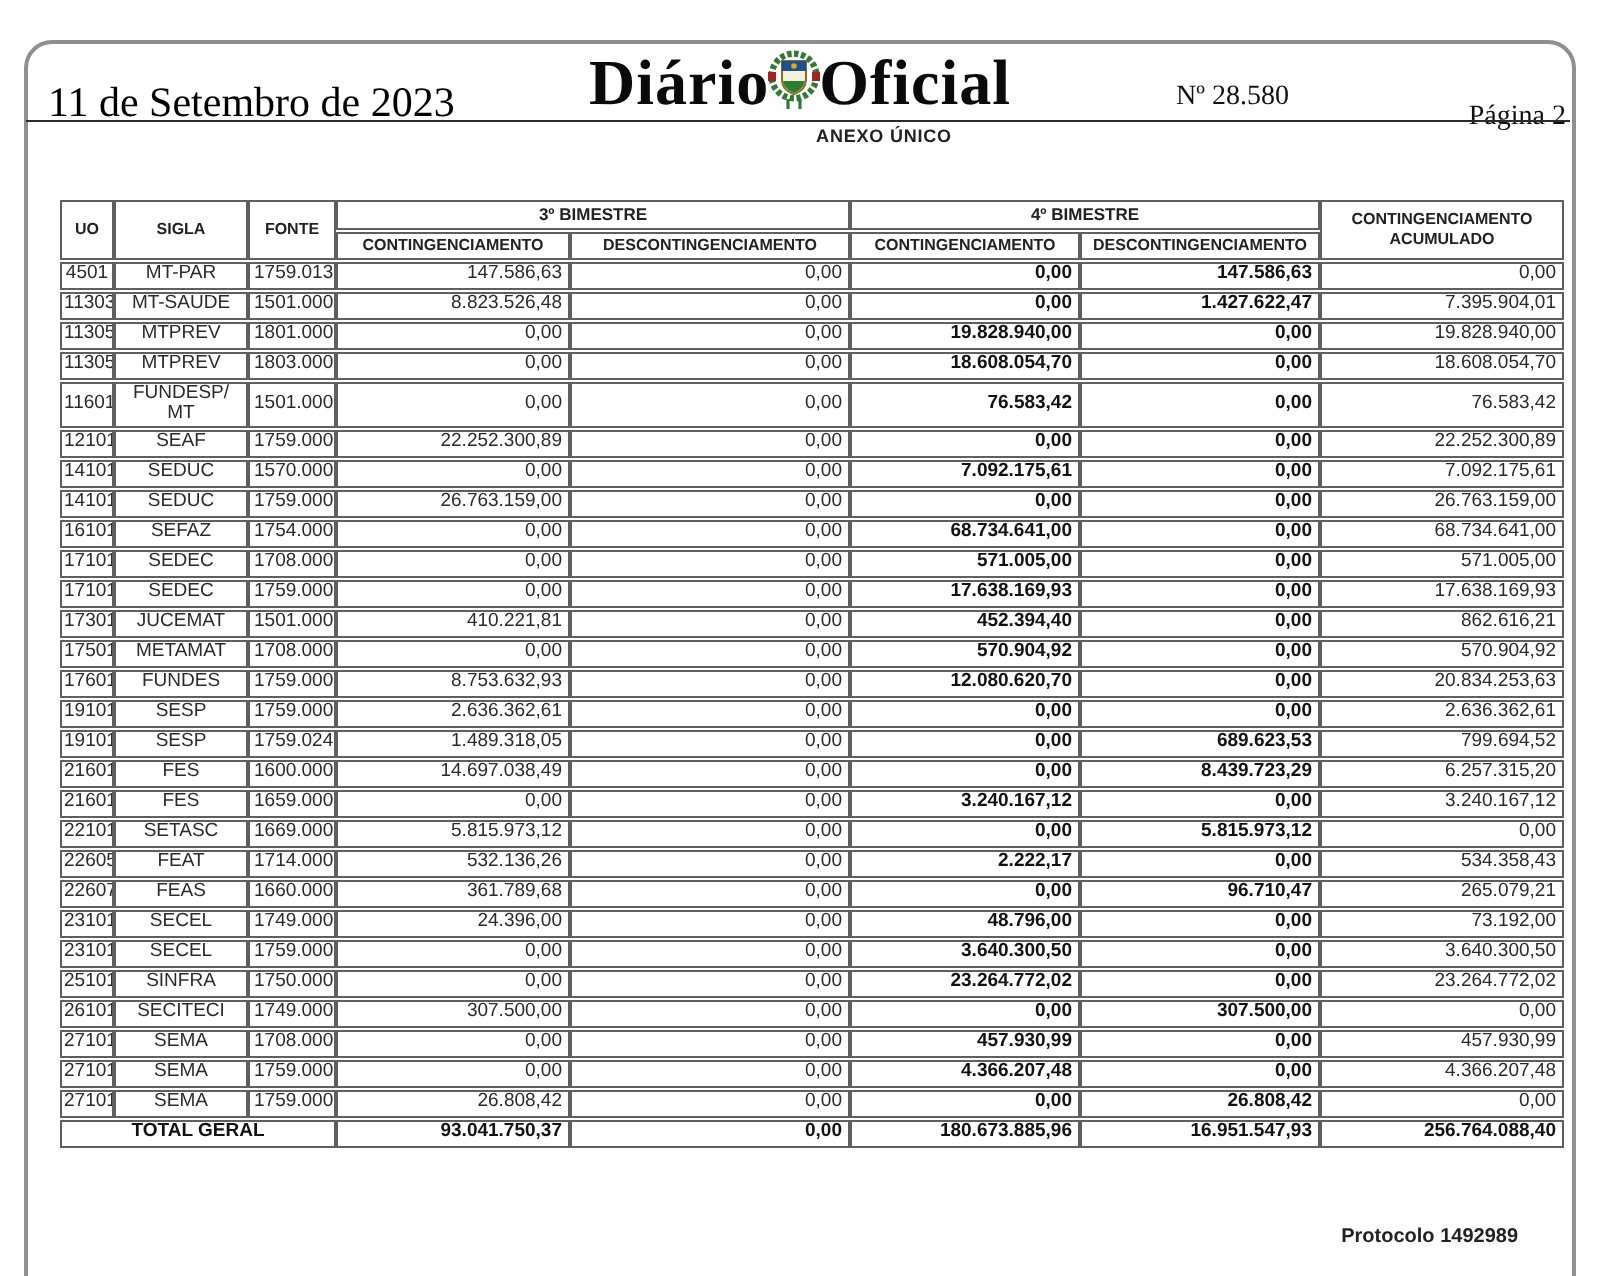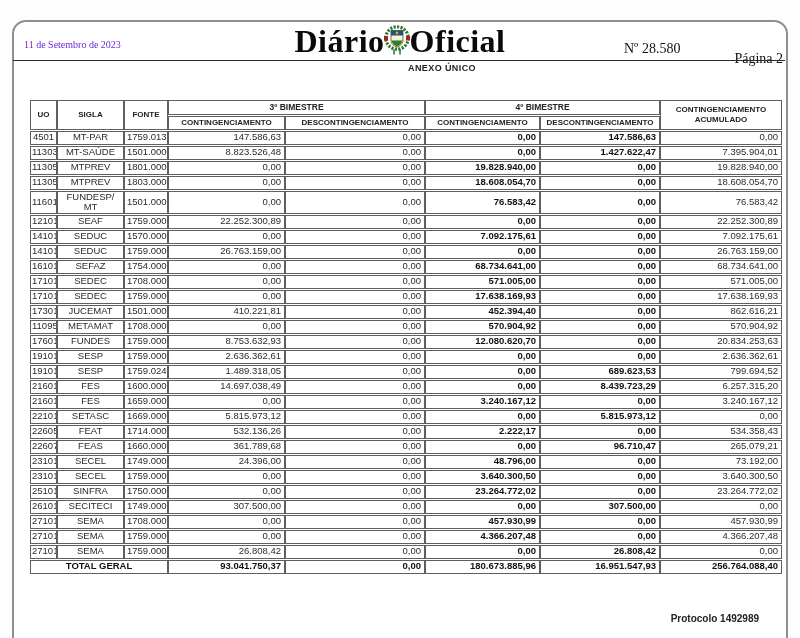--- a/index.html
+++ b/index.html
@@ -7,30 +7,30 @@
     width:800px; height:638px; position:relative; overflow:hidden;
     background:#fdfdfd; color:#1c1c1c;
     font-family:"Liberation Sans", sans-serif;
   }
   .page-frame {
     position:absolute; left:12px; top:20px; width:772px; height:650px;
     border:2px solid #8f8f8f; border-radius:14px; background:#fff;
   }
   .masthead-date {
     position:absolute; left:24px; top:39px;
-    font-family:"Liberation Serif", serif; font-size:10px; color:#6d28d9;
+    font-family:"Liberation Serif", serif; font-size:21px; color:#000000;
   }
   .masthead {
     position:absolute; left:50%; top:23px; transform:translateX(-50%);
     white-space:nowrap; font-family:"Liberation Serif", serif;
     font-weight:bold; font-size:32px; letter-spacing:0.5px; color:#0a0a0a;
   }
   .masthead .emblem { display:inline-block; vertical-align:-4px; margin:0 -1px; }
   .edition-number {
-    position:absolute; left:624px; top:41px;
+    position:absolute; left:588px; top:41px;
     font-family:"Liberation Serif", serif; font-size:14px; color:#111;
   }
   .page-label {
     position:absolute; right:17px; top:51px;
     font-family:"Liberation Serif", serif; font-size:14px; color:#111;
   }
   .header-rule {
     position:absolute; left:13px; width:772px; top:60px;
     border-top:1.5px solid #2a2a2a;
   }
@@ -227,21 +227,21 @@
         <td class="c-uo">17301</td>
         <td class="c-sigla">JUCEMAT</td>
         <td class="c-fonte">1501.0000</td>
         <td class="c-num">410.221,81</td>
         <td class="c-num">0,00</td>
         <td class="c-num b4">452.394,40</td>
         <td class="c-num b4">0,00</td>
         <td class="c-num">862.616,21</td>
       </tr>
       <tr>
-        <td class="c-uo">11095</td>
+        <td class="c-uo">17501</td>
         <td class="c-sigla">METAMAT</td>
         <td class="c-fonte">1708.0000</td>
         <td class="c-num">0,00</td>
         <td class="c-num">0,00</td>
         <td class="c-num b4">570.904,92</td>
         <td class="c-num b4">0,00</td>
         <td class="c-num">570.904,92</td>
       </tr>
       <tr>
         <td class="c-uo">17601</td>

